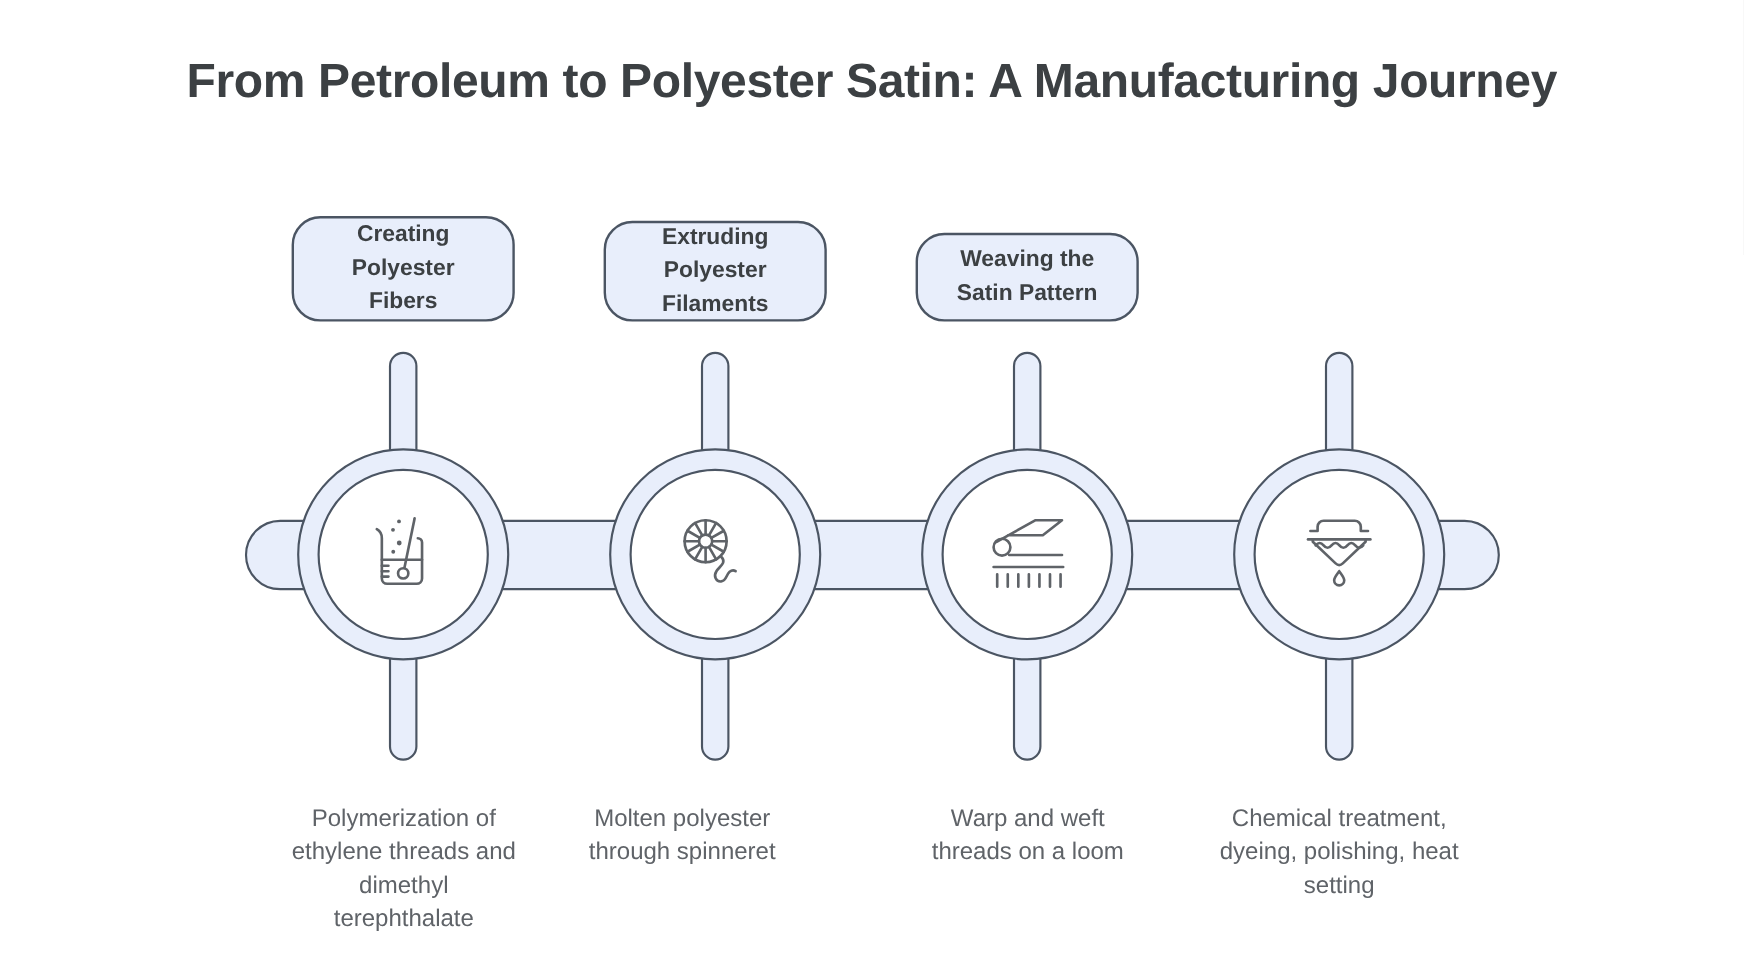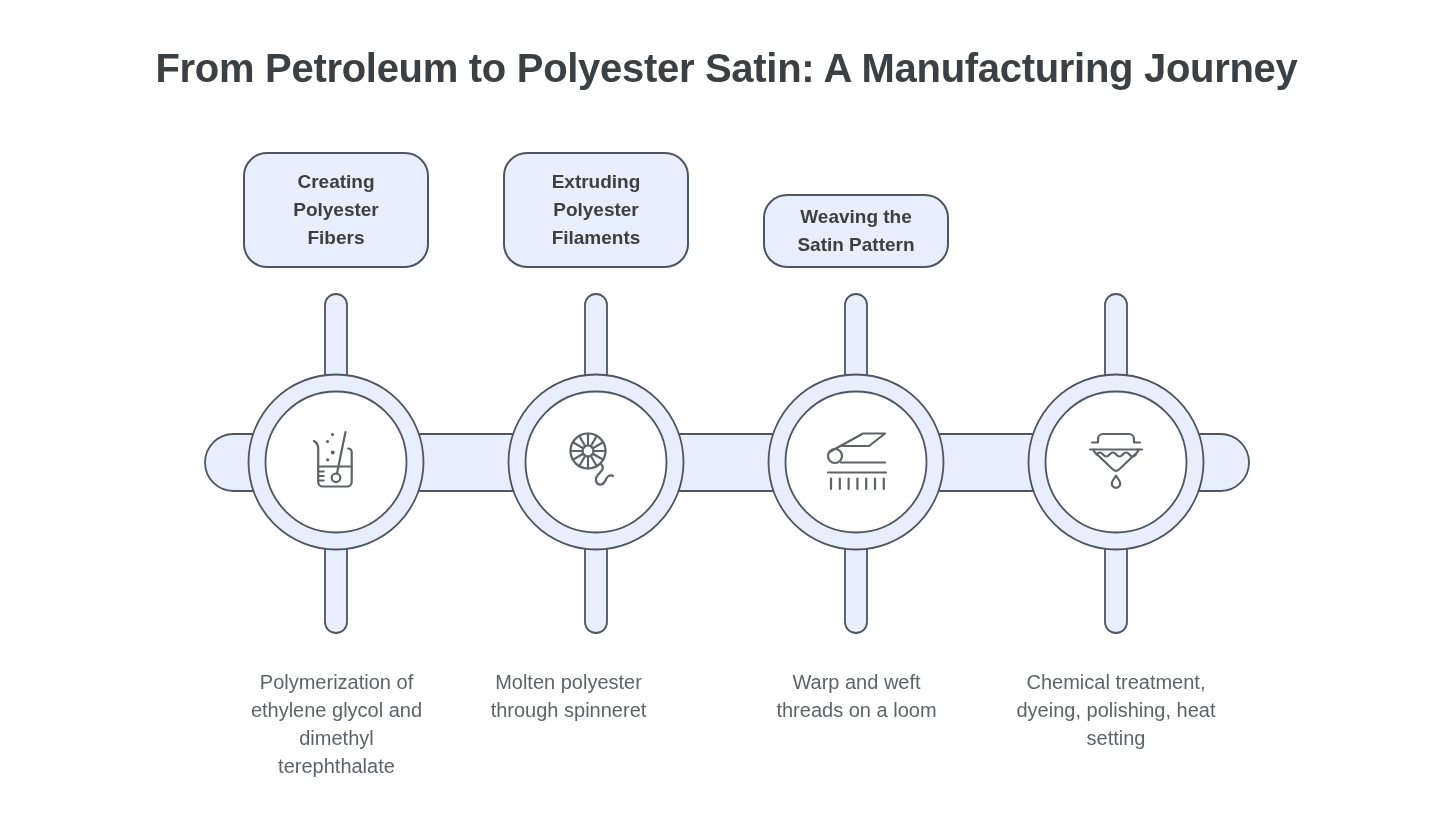--- a/index.html
+++ b/index.html
@@ -34,22 +34,22 @@
     bottom:548px;
     background:var(--shape-fill);
     border:2px solid var(--shape-stroke);
     border-radius:24px;
     display:flex;align-items:center;justify-content:center;
     text-align:center;
     padding:0 20px;
     font-size:19px;font-weight:700;line-height:28px;
     color:var(--label-text);
   }
-  .label-box.s1{left:243px;height:116px;justify-content:center;}
-  .label-box.s2{left:503px;height:116px;}
+  .label-box.s1{left:243px;height:88px;justify-content:center;}
+  .label-box.s2{left:503px;height:84px;}
   .label-box.s3{left:763px;height:74px;}
   .label-box.s4{left:1023px;height:74px;}
   .timeline-svg{position:absolute;left:0;top:0;}
   .shape{fill:var(--shape-fill);stroke:var(--shape-stroke);stroke-width:1.8;}
   .inner{fill:#ffffff;stroke:var(--shape-stroke);stroke-width:1.8;}
   .icon{fill:none;stroke:var(--icon-stroke);stroke-width:2.2;stroke-linecap:round;stroke-linejoin:round;}
   .icon .dot{fill:var(--icon-stroke);stroke:none;}
   .desc{
     position:absolute;top:668px;
     text-align:center;
@@ -135,18 +135,18 @@
       <g class="icon" transform="translate(1084,428)">
         <path d="M8 14.5h6V11a5 5 0 0 1 5-5h26a5 5 0 0 1 5 5v3.5h6"></path>
         <path d="M6 21.5H58"></path>
         <path d="M10 21.5v2L29 41.5q3 2.8 6 0L54 23.5v-2"></path>
         <path d="M12.4 26.5q3.3-4 6.6 0t6.6 0t6.6 0t6.6 0t6.6 0t6.6 0"></path>
         <path d="M32 48c-2.6 3.6-4.2 5.4-4.2 7.6a4.2 4.2 0 0 0 8.4 0c0-2.2-1.6-4-4.2-7.6"></path>
       </g>
     </g>
   </svg>
 
-  <div class="desc s1">Polymerization of ethylene glycol and dimethyl terephthalate</div>
+  <div class="desc s1">Polymerization of ethylene threads and dimethyl terephthalate</div>
   <div class="desc s2">Molten polyester through spinneret</div>
   <div class="desc s3">Warp and weft threads on a loom</div>
   <div class="desc s4">Chemical treatment, dyeing, polishing, heat setting</div>
 
 </div>
 
 </body></html>

